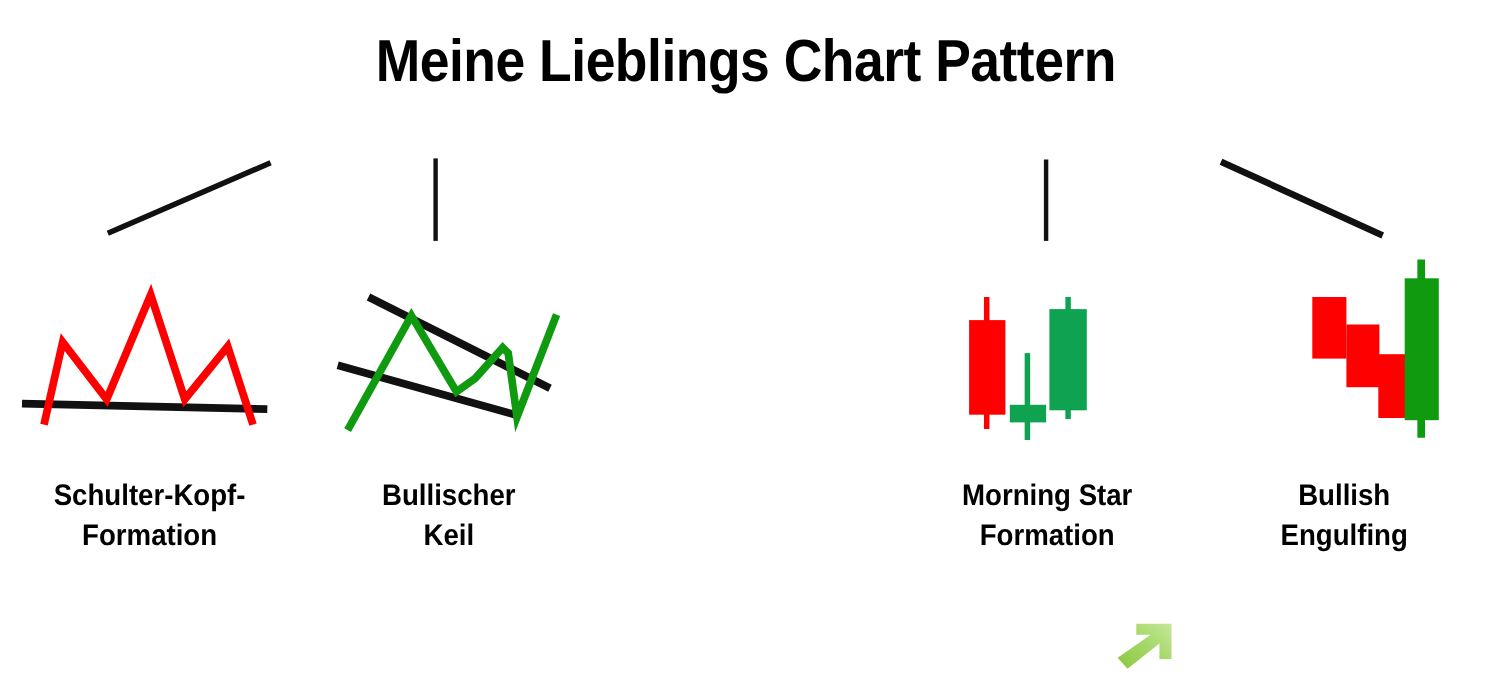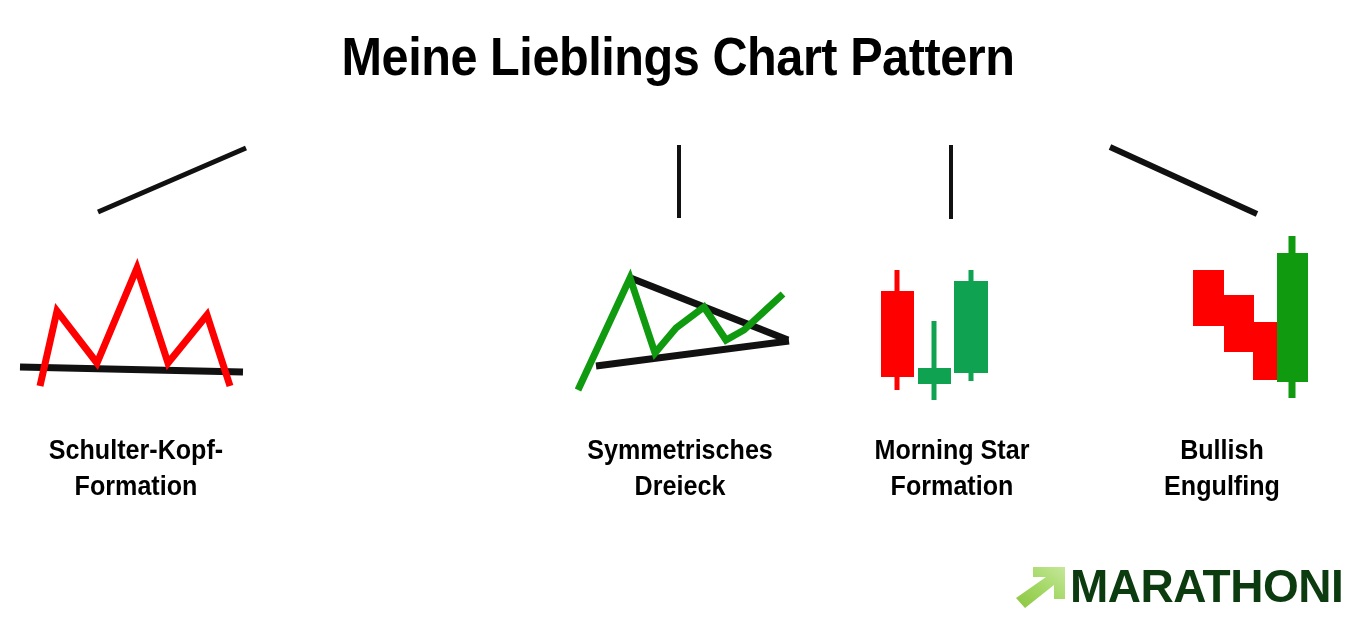--- a/index.html
+++ b/index.html
@@ -123,37 +123,37 @@
 
         <line x1="20" y1="237" x2="243" y2="242" stroke="#111111" stroke-width="7" stroke-linecap="butt"></line>
 
         <polyline points="40,256 57,181 97,233 137,138 168,233 207,185 230,256" fill="none" stroke="#FF0000" stroke-width="7" stroke-linejoin="miter" stroke-linecap="butt"></polyline>
       </svg>
     </div>
     <div class="pattern-label">Schulter-Kopf-
 Formation</div>
   </div>
 
-
-  <div class="pattern-col col-2">
-    <div class="figure">
-      <svg viewBox="0 0 272 300" xmlns="http://www.w3.org/2000/svg">
-
-        <line x1="135" y1="15" x2="135" y2="88" stroke="#111111" stroke-width="4" stroke-linecap="butt"></line>
-
-        <line x1="84" y1="147" x2="244" y2="210" stroke="#111111" stroke-width="7" stroke-linecap="butt"></line>
-
-        <line x1="52" y1="236" x2="245" y2="211" stroke="#111111" stroke-width="7" stroke-linecap="butt"></line>
-
-        <polyline points="34,260 86,148 111,223 132,198 160,177 182,210 200,200 239,164" fill="none" stroke="#0F9A0F" stroke-width="7" stroke-linejoin="miter" stroke-linecap="butt"></polyline>
-      </svg>
-    </div>
-    <div class="pattern-label">Symmetrisches
-Dreieck</div>
-  </div>
+  <div class="pattern-col col-1">
+    <div class="figure">
+      <svg viewBox="0 0 272 300" xmlns="http://www.w3.org/2000/svg">
+
+        <line x1="124" y1="14" x2="124" y2="89" stroke="#111111" stroke-width="4" stroke-linecap="butt"></line>
+
+        <line x1="63" y1="140" x2="228" y2="223" stroke="#111111" stroke-width="7" stroke-linecap="butt"></line>
+
+        <line x1="35" y1="202" x2="200" y2="248" stroke="#111111" stroke-width="7" stroke-linecap="butt"></line>
+
+        <polyline points="44,261 102,157 143,226 160,214 185,186 190,191 198,249 234,156" fill="none" stroke="#0F9A0F" stroke-width="7" stroke-linejoin="miter" stroke-linecap="butt"></polyline>
+      </svg>
+    </div>
+    <div class="pattern-label">Bullischer
+Keil</div>
+  </div>
+
 
   <div class="pattern-col col-3">
     <div class="figure">
       <svg viewBox="0 0 272 300" xmlns="http://www.w3.org/2000/svg">
 
         <line x1="135" y1="15" x2="135" y2="89" stroke="#111111" stroke-width="4" stroke-linecap="butt"></line>
 
         <g>
           <line x1="81" y1="140" x2="81" y2="260" stroke="#FF0000" stroke-width="5"></line>
           <rect x="65" y="161" width="33" height="86" fill="#FF0000"></rect>
@@ -209,14 +209,13 @@
     <defs>
       <linearGradient id="arrowGrad" x1="0" y1="1" x2="1" y2="0">
         <stop offset="0%" stop-color="#8CC63F"></stop>
         <stop offset="55%" stop-color="#A6D96A"></stop>
         <stop offset="100%" stop-color="#C6E79A"></stop>
       </linearGradient>
     </defs>
 
     <polygon fill="url(#arrowGrad)" points="17,3 49,3 49,35 38,35 38,21 9,44 0,34 30,13 17,13"></polygon>
   </svg>
-  <div class="logo-word">MARATHONI</div>
 </div>
 
 </body></html>

